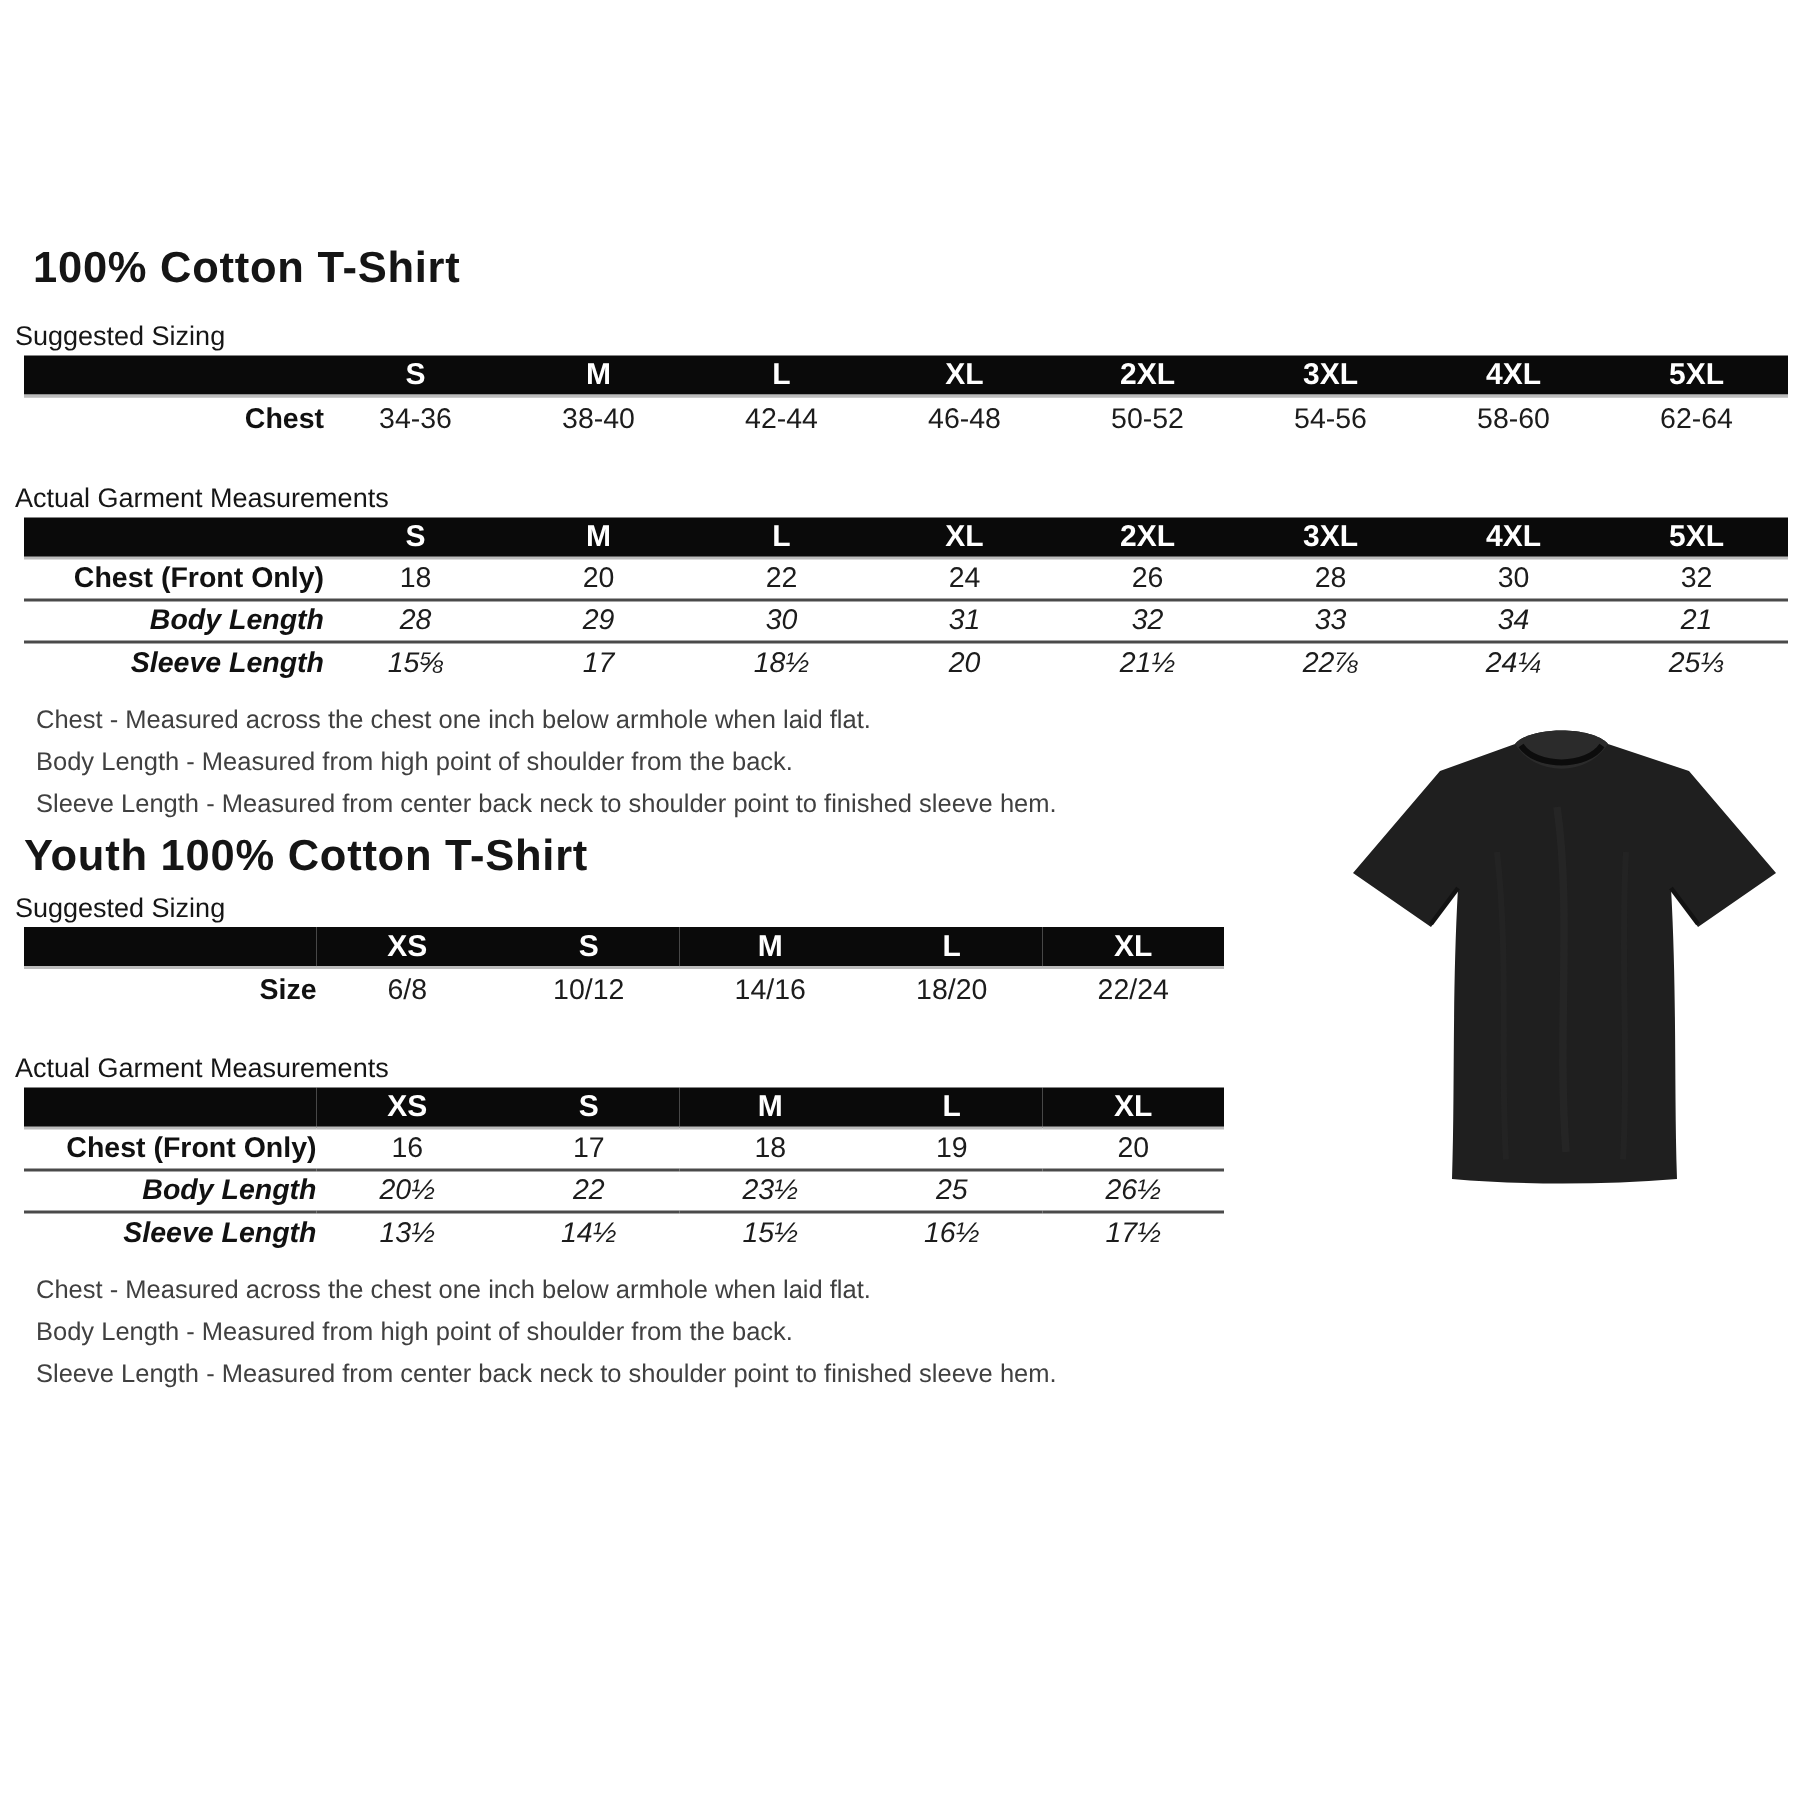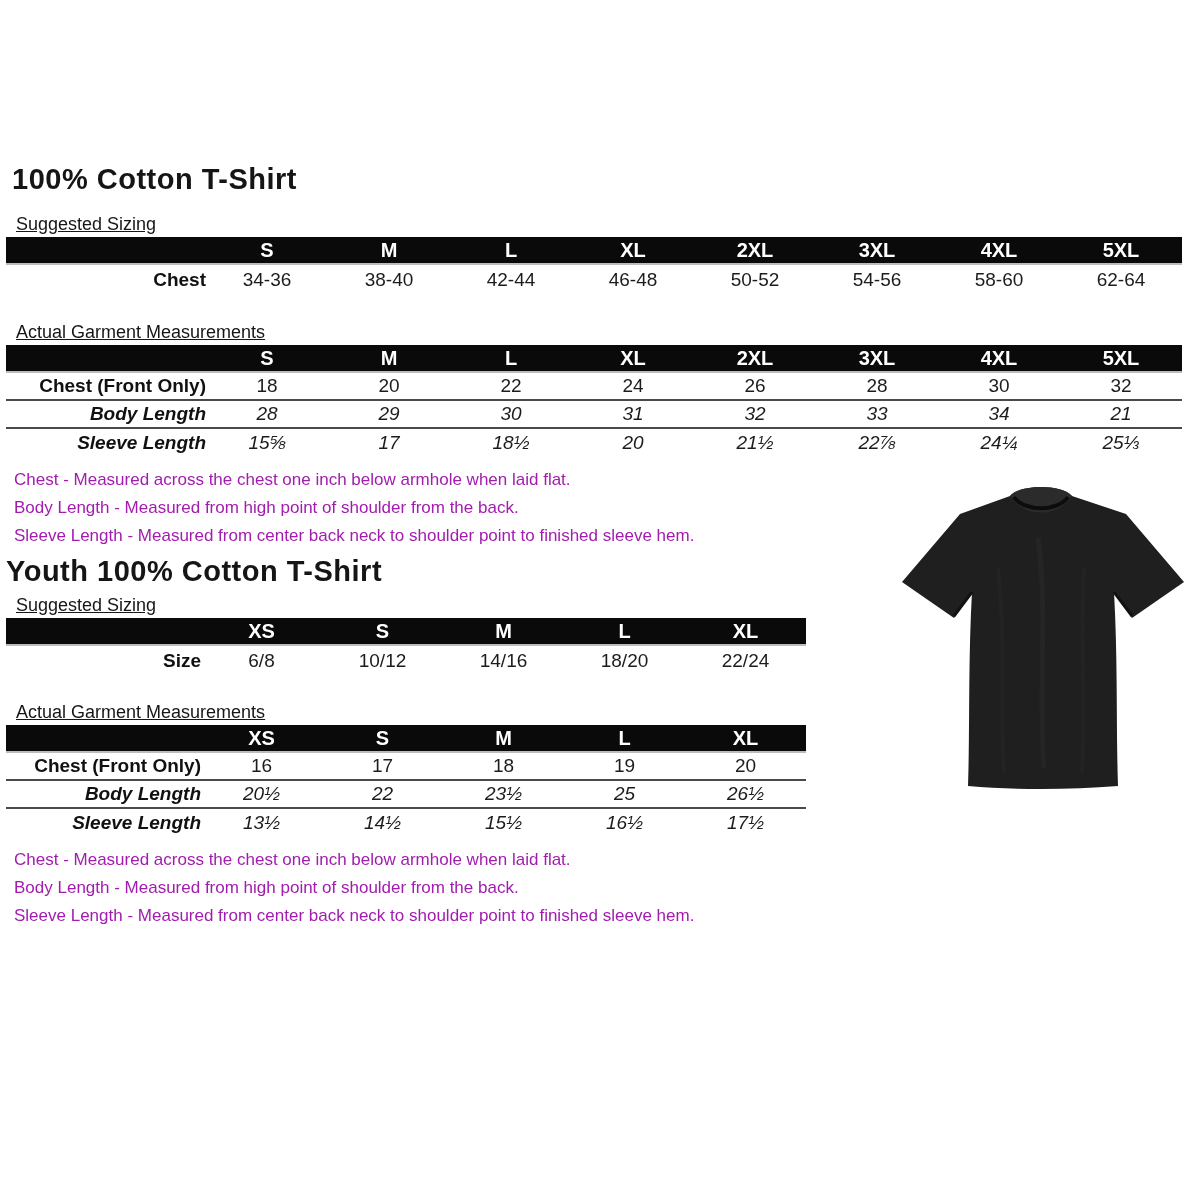--- a/index.html
+++ b/index.html
@@ -1,48 +1,48 @@
 <!DOCTYPE html>
 <html><head>
 <meta charset="utf-8">
 <style>
   * { margin:0; padding:0; box-sizing:border-box; }
   html,body { width:1200px; height:1200px; background:#ffffff;
               font-family:"Liberation Sans", sans-serif; color:#1b1b1b; }
-  .page { position:relative; width:1200px; height:1016px; overflow:hidden; }
+  .page { position:relative; width:1200px; height:1016px; overflow:hidden;padding-left:10px; }
 
   
   .header-row { position:relative; height:44px; margin-top:166px; }
   .main-title { position:absolute; left:12px; top:-3px;
                 font-size:29px; font-weight:700; color:#151515; letter-spacing:0.5px; }
   .banner { position:absolute; left:345px; top:0; width:560px; height:43px;
             background:#0a0a0a; display:flex; align-items:center; justify-content:center; }
   .banner span { color:#ffffff; font-weight:700; font-size:28px; letter-spacing:8px; }
 
-  .section-label { font-size:18px; color:#161616; margin-left:16px;text-decoration:underline; }
+  .section-label { font-size:18px; color:#161616; margin-left:0; }
   .lbl-1 { margin-top:4px; }
   .lbl-2 { margin-top:27px; }
   .lbl-3 { margin-top:7px; }
   .lbl-4 { margin-top:26px; }
 
   
   table { border-collapse:collapse; table-layout:fixed; margin-left:6px; margin-top:2px; }
   .adult-table { width:1176px; }
   .youth-table { width:800px; }
   thead th { background:#0a0a0a; color:#ffffff; font-weight:700; font-size:20px;
              height:27px; text-align:center; border-bottom:2px solid #bcbcbc; }
   tbody td { text-align:center; font-size:19px; height:31px; color:#1c1c1c; }
   .actual tbody td { height:28px; }
   td.rowlabel { text-align:right; padding-left:16px; font-weight:700; color:#111; }
   td.rowlabel .suffix { font-weight:700; }
   .actual tbody tr + tr td { border-top:2px solid #4a4a4a;font-style:italic; }
 
   
   .notes { margin:14px 0 0 14px; }
-  .notes .note { font-size:17px; color:#a21caf; line-height:20px; margin-bottom:8px; }
+  .notes .note { font-size:17px; color:#404040; line-height:20px; margin-bottom:8px; }
 
   
   .youth-title { font-size:29px; font-weight:700; color:#151515; margin:9px 0 0 6px; letter-spacing:0.5px; }
 
   
   .tshirt-wrap { position:absolute; left:888px; top:478px; width:307px; height:332px; }
 </style>
 </head>
 <body>
 

